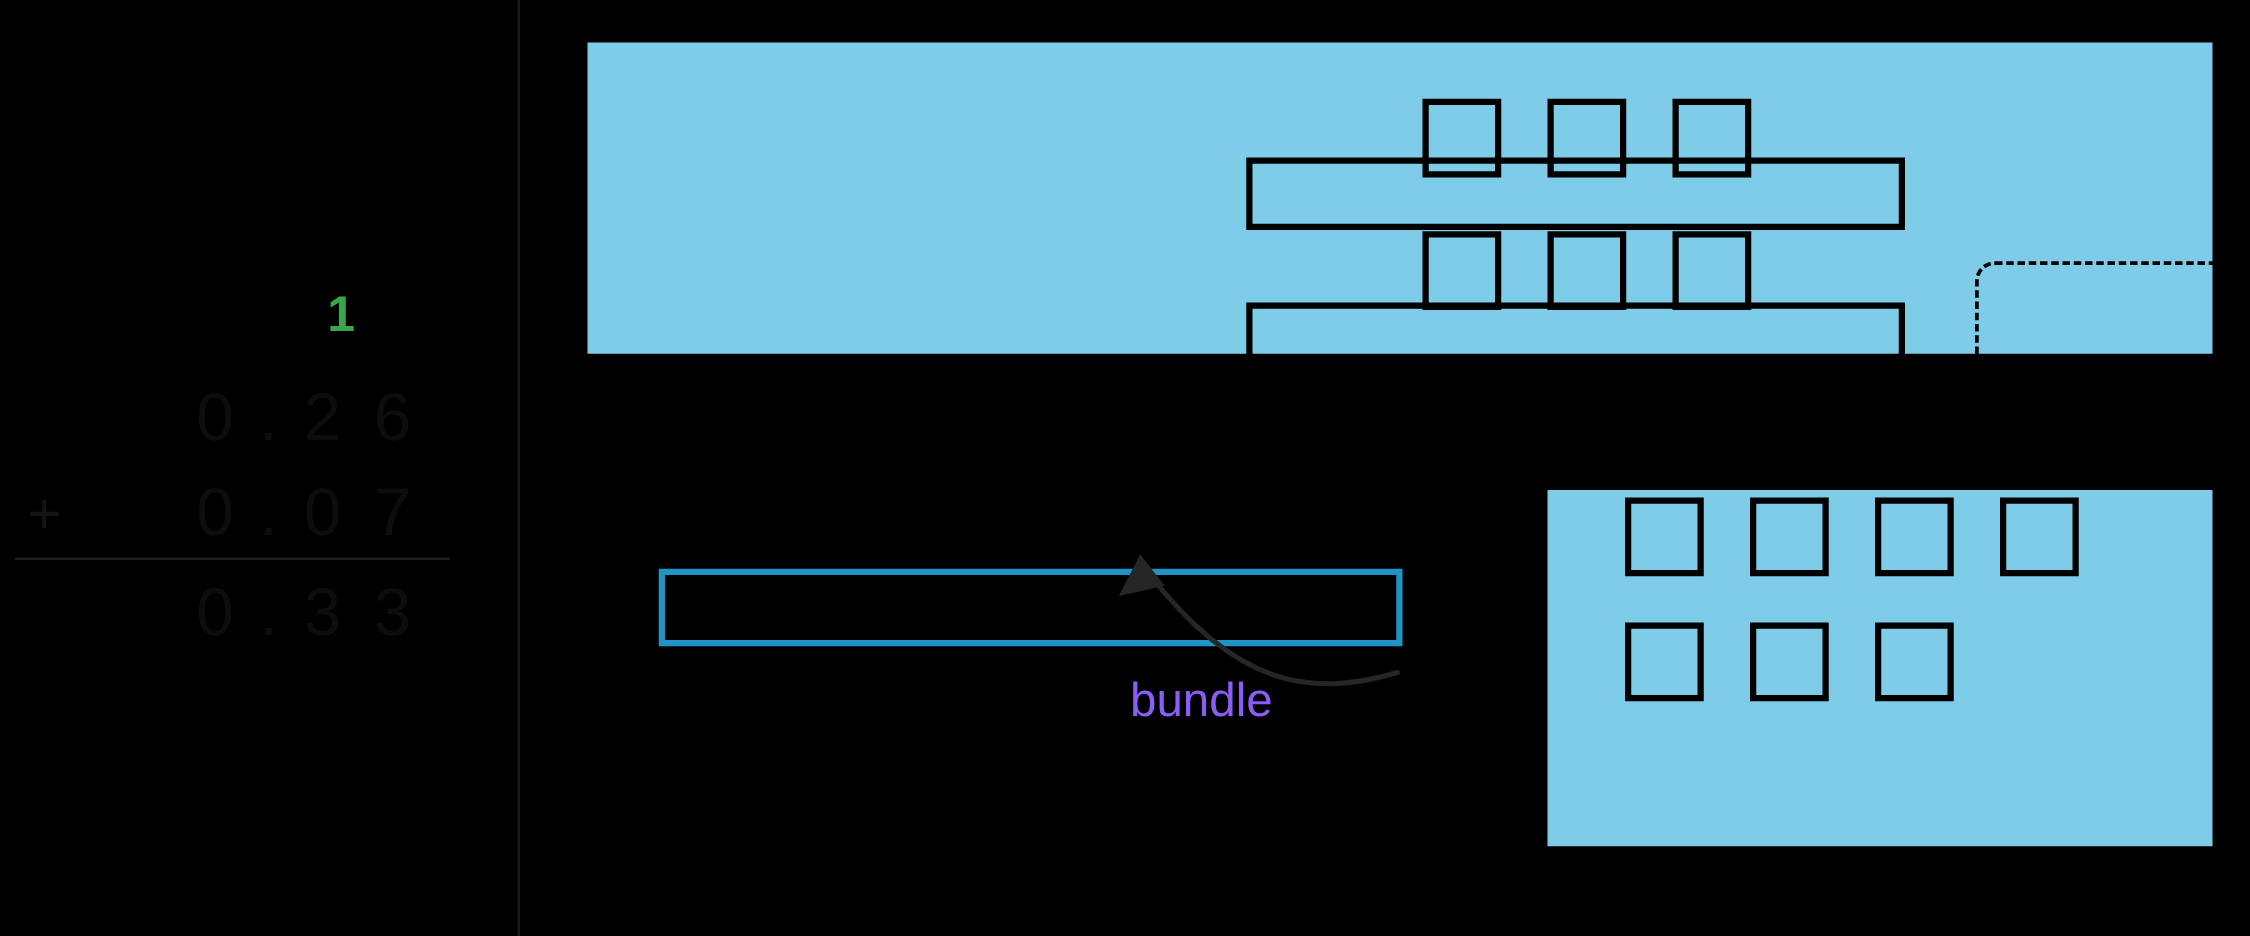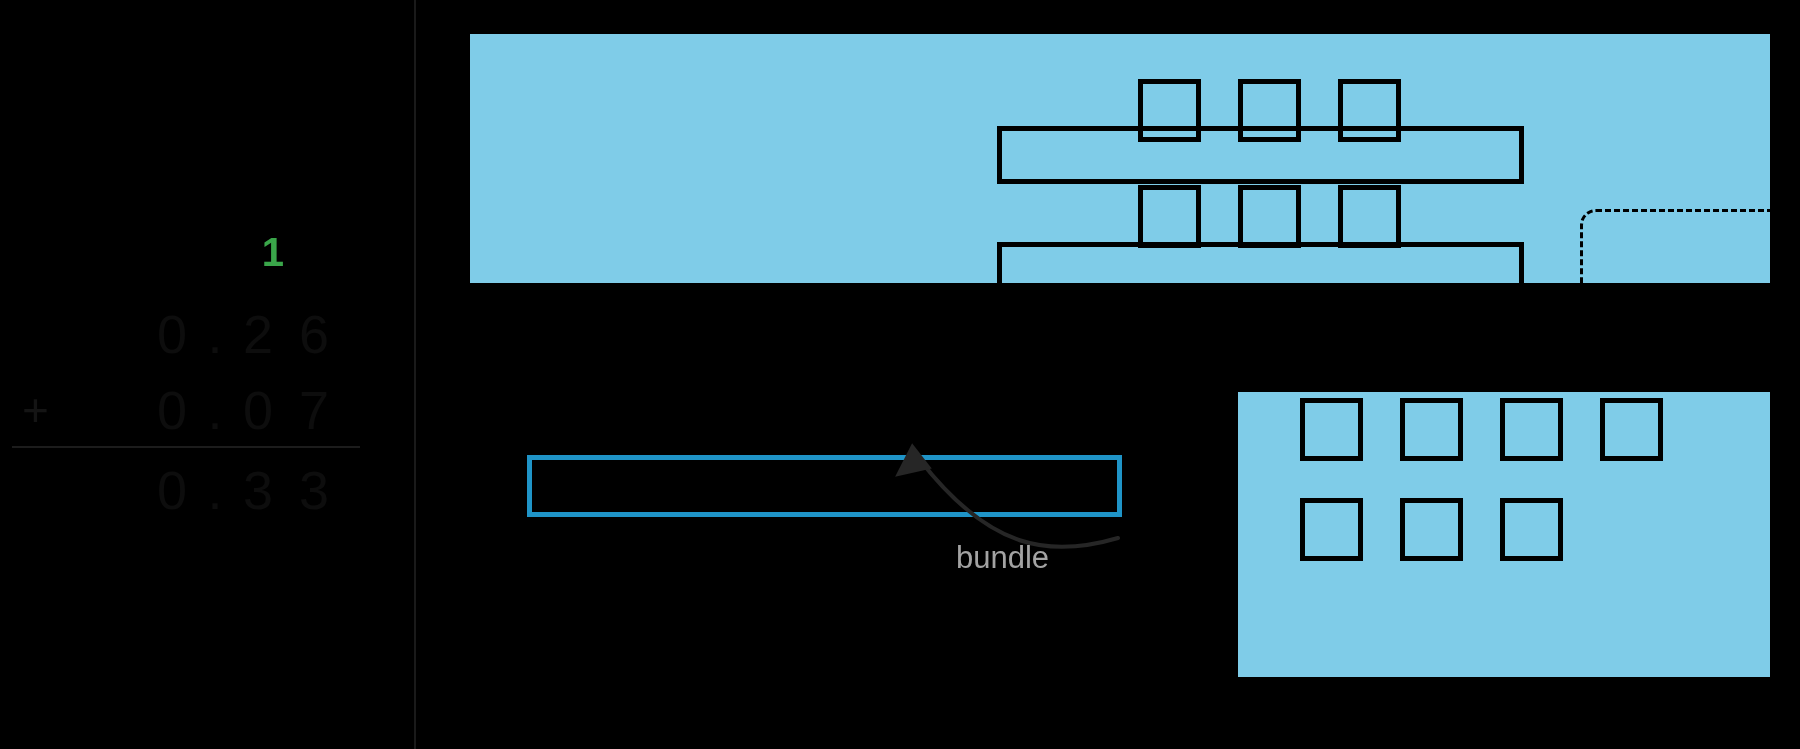--- a/index.html
+++ b/index.html
@@ -176,24 +176,24 @@
     position: absolute;
     left: 880px;
     top: 430px;
     width: 280px;
     height: 140px;
     overflow: visible;
     pointer-events: none;
   }
   .bundle-label {
     position: absolute;
-    left: 956px;
+    left: 904px;
     top: 540px;
-    font-size: 31px;
-    color: #a3a3a3;
+    font-size: 38px;
+    color: #8b5cf6;
     font-family: "Liberation Sans", sans-serif;
     white-space: nowrap;
   }
 </style>
 </head>
 <body>
 
 <div id="stage">
 
   <div class="divider" style="left:414px;"></div>

